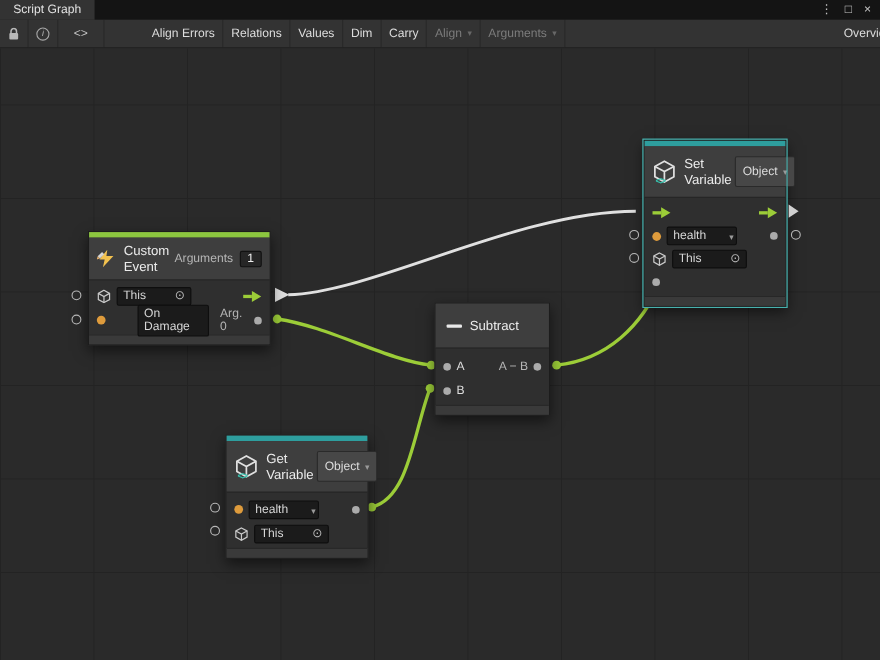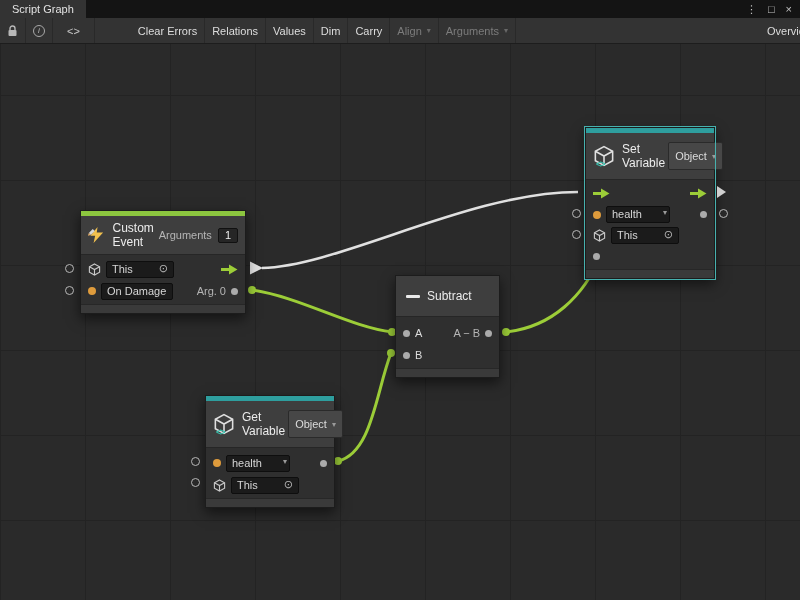--- a/index.html
+++ b/index.html
@@ -36,21 +36,21 @@
   .node.selected { outline:1px solid #47b1ae; box-shadow:0 0 0 1px rgba(71,177,174,.35), 0 5px 12px rgba(0,0,0,.55); }
   .strip { height:5px; }
   .header { background:#3e3e3e; padding:5px 7px; display:flex; gap:7px; align-items:center; }
   .hcol { display:flex; flex-direction:row; gap:3px; justify-content:flex-end; }
   .title { color:#ececec; font-size:12px; }
   .body { background:#2f2f2f; border-top:1px solid #262626; padding:3px 0 2px; }
   .footer { height:9px; background:#3a3a3a; border-top:1px solid #272727; }
   .row { height:22px; display:flex; align-items:center; gap:5px; padding:0 7px; }
   .node.sv .row { height:21px; }
   .grow { flex:1; }
-  .pill { background:#1b1b1b; border:1px solid #0e0e0e; border-radius:2px; padding:1px 5px 2px; display:inline-flex; align-items:flex-start; gap:21px; color:#d6d6d6; }
+  .pill { background:#1b1b1b; border:1px solid #0e0e0e; border-radius:2px; padding:1px 5px 2px; display:inline-flex; align-items:flex-end; gap:21px; color:#d6d6d6; }
   .pill.sb { justify-content:space-between; }
   .kind { background:#474747; border:1px solid #2a2a2a; border-radius:2px; padding:1px 6px; display:inline-flex; align-items:center; gap:5px; width:fit-content; color:#dcdcdc; }
   .glyph-target { color:#b9b9b9; font-size:11px; line-height:1; }
   .dot { width:7px; height:7px; border-radius:50%; background:#ababab; flex:none; }
   .dot.orange { background:#de9b3c; width:8px; height:8px; }
   .muted { color:#b5b5b5; }
   .argsline { display:flex; align-items:center; gap:6px; }
   .argbox { background:#262626; border:1px solid #111111; color:#eeeeee; padding:0 6px; border-radius:2px; font-size:11px; height:15px; display:inline-flex; align-items:center; }
   .minus { width:14px; height:3px; background:#e9e9e9; border-radius:1px; flex:none; }
   .cubeico { display:inline-flex; position:relative; flex:none; }
@@ -81,21 +81,21 @@
   </div>
   <div class="tb">
     <span class="info-ico">i</span>
   </div>
   <div class="tb" style="padding:0 14px; color:#c9c9c9;">
     <span>&lt;&gt;</span>
   </div>
   <div class="gap14"></div>
   <div class="gap22"></div>
   <div class="tb">
-      <span>Clear Errors</span>
+      <span>Align Errors</span>
     </div>
   <div class="tb">
       <span>Relations</span>
     </div>
   <div class="tb">
       <span>Values</span>
     </div>
   <div class="tb">
       <span>Dim</span>
     </div>
@@ -164,21 +164,21 @@
         <span class="grow"></span>
         <span class="flow-arrow">
           <svg width="17" height="11" viewBox="0 0 17 11">
               <rect x="0" y="4" width="8" height="3" fill="#9CCD38"></rect>
               <polygon points="8,0.5 16.5,5.5 8,10.5" fill="#9CCD38"></polygon>
             </svg>
         </span>
       </div>
       <div class="row">
         <span class="dot orange"></span>
-        <span class="pill" style="width:72px;">
+        <span class="pill" style="width:72px;margin-left:24px;">
           <span>On Damage</span>
         </span>
         <span class="grow"></span>
         <span class="muted">Arg. 0</span>
         <span class="dot"></span>
       </div>
     </div>
     <div class="footer"></div>
   </div>
 

